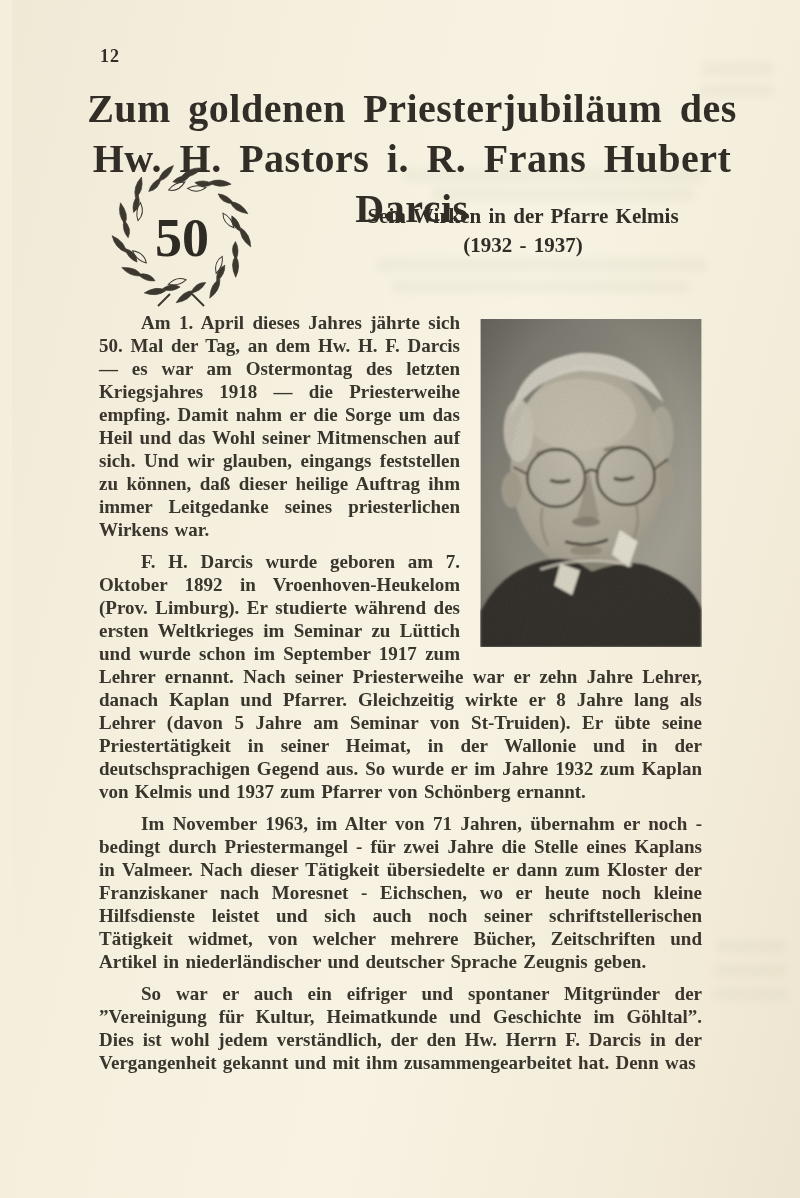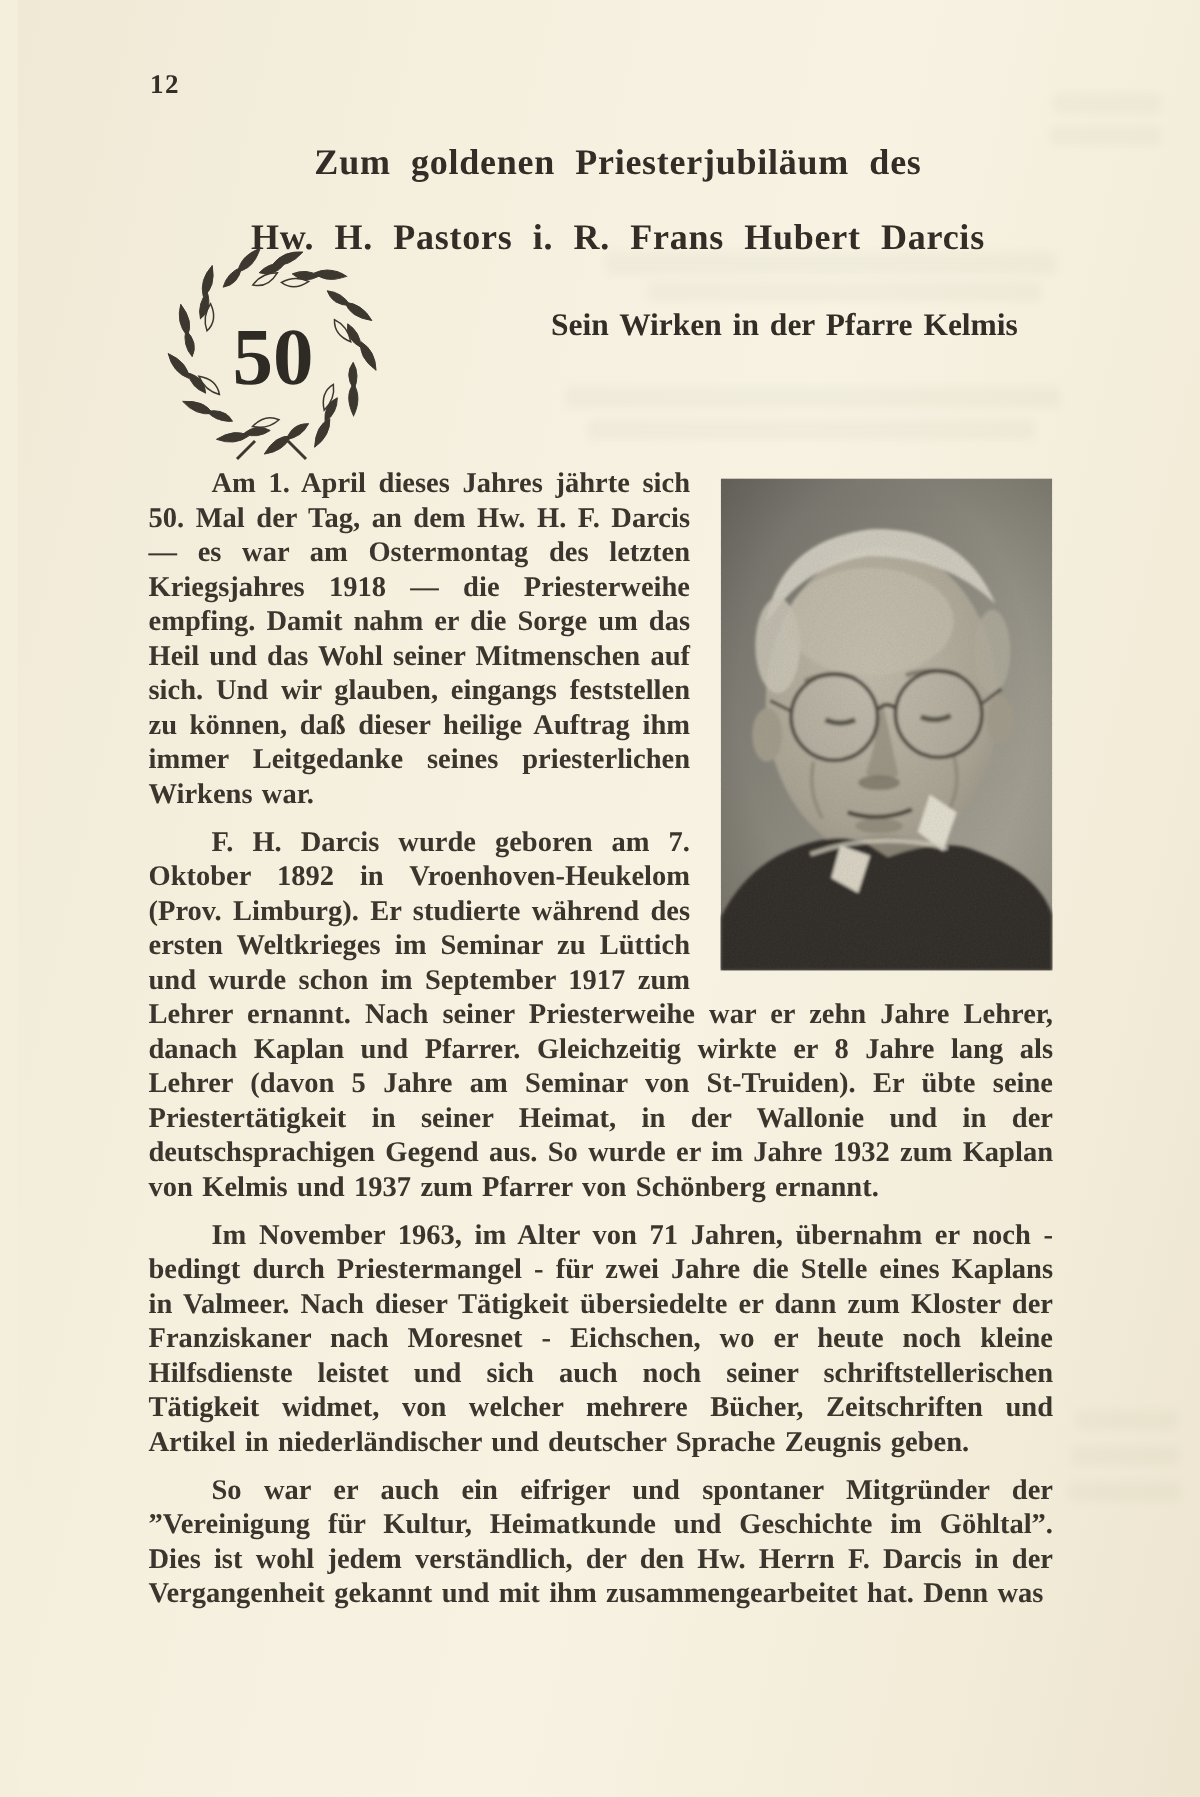--- a/index.html
+++ b/index.html
@@ -15,21 +15,21 @@
     position:absolute;top:0;right:0;width:8px;height:1198px;
     background:#e7dfc9;border-left:2px solid #c7ba9e;opacity:.85;
   }
   .smudge{position:absolute;background:#88906f;opacity:.055;filter:blur(3px);border-radius:3px;}
   .page-number{
     position:absolute;left:88px;top:46px;
     font-size:18px;font-weight:bold;letter-spacing:1px;color:#332e26;
   }
   .title{
     position:absolute;top:84px;left:35px;width:730px;text-align:center;
-    font-weight:bold;font-size:24px;line-height:50px;
+    font-weight:bold;font-size:40px;line-height:50px;
     letter-spacing:.5px;word-spacing:7px;color:#322d26;
   }
   .title span{display:block;}
   .wreath{position:absolute;left:80px;top:160px;width:180px;height:152px;}
   .subtitle{
     position:absolute;top:202px;left:351px;width:320px;text-align:center;
     font-weight:bold;font-size:21px;line-height:29px;color:#322d26;word-spacing:2px;
   }
   .subtitle span{display:block;}
   .article{
@@ -107,20 +107,21 @@
     </g>
     <g stroke="#3c372f" stroke-width="2" fill="none">
       <path d="M78 134 l-12 12"></path>
       <path d="M100 134 l12 12"></path>
     </g>
     <text x="90" y="96" font-size="54" font-weight="bold" text-anchor="middle" font-family="Liberation Serif, DejaVu Serif, serif" fill="#2e2a24">50</text>
   </svg>
 
   <div class="subtitle">
     <span>Sein Wirken in der Pfarre Kelmis</span>
+    <span>(1932 - 1937)</span>
   </div>
 
   <div class="article">
 
     <div class="photo-float">
       <svg viewBox="0 0 222 330" aria-hidden="true">
         <defs>
           <linearGradient id="pbg" x1="0" y1="0" x2="1" y2="1">
             <stop offset="0" stop-color="#6e6c65"></stop>
             <stop offset="0.5" stop-color="#8f8c81"></stop>

